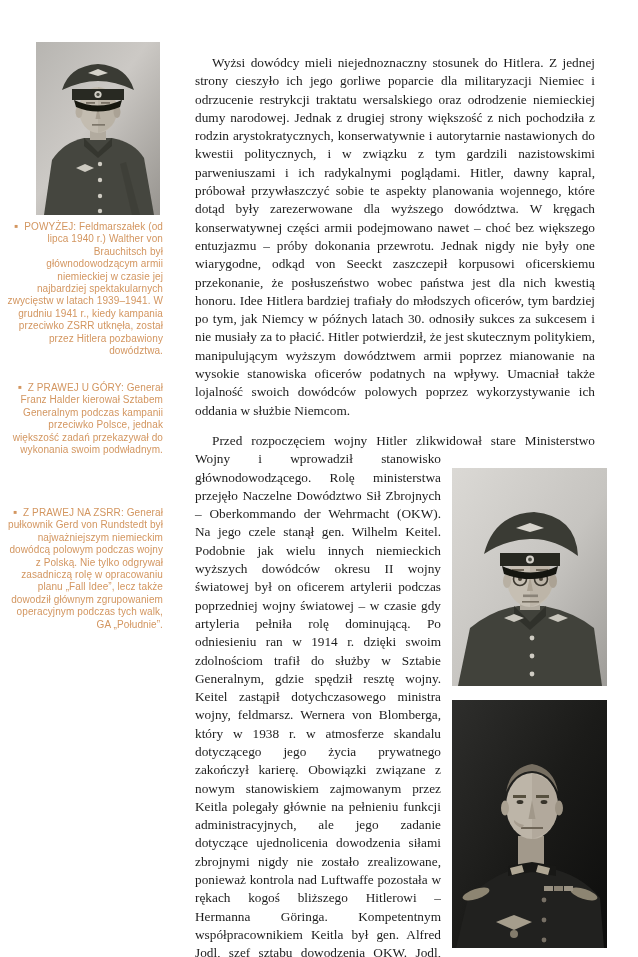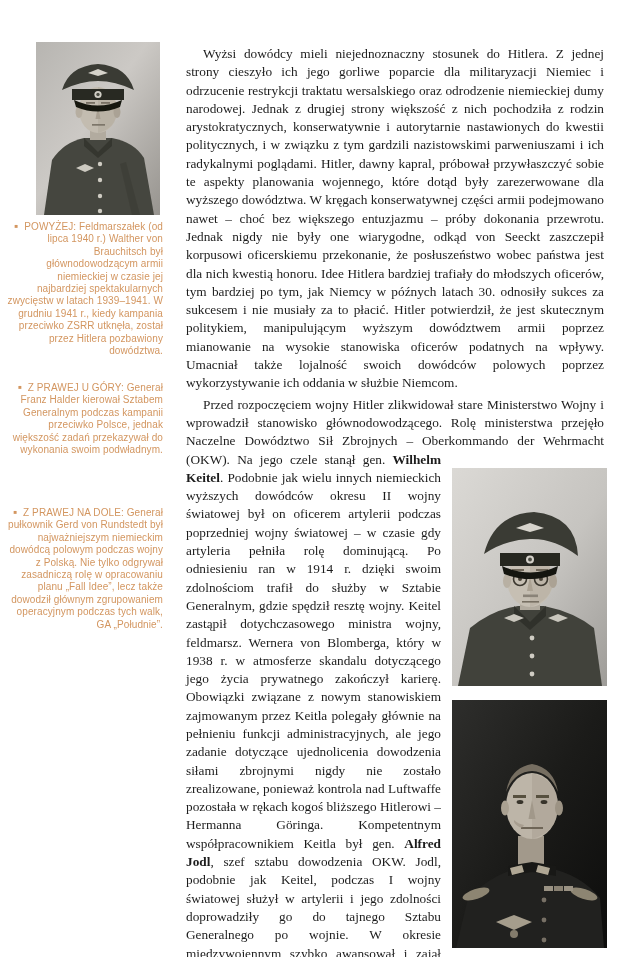--- a/index.html
+++ b/index.html
@@ -14,27 +14,27 @@
            font-family:"Liberation Sans", sans-serif;font-size:10px;line-height:12.4px;
            letter-spacing:0.1px;}
   .caption .cap-bullet{font-size:6px;vertical-align:2px;margin-right:3px;}
   .cap-1{top:220px;}
   .cap-2{top:381px;}
   .cap-3{top:506px;}
 
   
   .main{position:absolute;left:183px;top:42px;width:424px;
         font-size:13.3px;line-height:18.3px;text-align:justify;}
-  .main p{margin:3px;text-indent:17px;}
+  .main p{margin:12px;text-indent:17px;}
   .float-spacer{float:right;width:0;height:426px;}
   .photo-float{float:right;clear:right;width:155px;margin-left:11px;}
   .photo-mid{width:155px;height:218px;margin-bottom:14px;}
   .photo-bottom{width:155px;height:248px;}
   .photo-mid svg,.photo-bottom svg{display:block;width:100%;height:100%;}
-  b{font-weight:bold;}
+  b{font-weight:normal;}
 </style>
 </head>
 <body>
 
 <div class="page">
 
   <div class="photo-top">
     <svg viewBox="0 0 124 173" xmlns="http://www.w3.org/2000/svg">
       <defs>
         <linearGradient id="bg1" x1="0" y1="0" x2="1" y2="1">
@@ -79,21 +79,21 @@
   </div>
 
   <div class="caption cap-2" style="color: rgb(211, 150, 96);">
     <span class="cap-bullet">■</span>
     <span class="cap-label">Z PRAWEJ U GÓRY:</span>
     <span>Generał Franz Halder kierował Sztabem Generalnym podczas kampanii przeciwko Polsce, jednak większość zadań przekazywał do wykonania swoim podwładnym.</span>
   </div>
 
   <div class="caption cap-3" style="color: rgb(211, 150, 96);">
     <span class="cap-bullet">■</span>
-    <span class="cap-label">Z PRAWEJ NA DOLE:</span>
+    <span class="cap-label">Z PRAWEJ NA ZSRR:</span>
     <span>Generał pułkownik Gerd von Rundstedt był najważniejszym niemieckim dowódcą polowym podczas wojny z Polską. Nie tylko odgrywał zasadniczą rolę w opracowaniu planu „Fall Idee”, lecz także dowodził głównym zgrupowaniem operacyjnym podczas tych walk, GA „Południe”.</span>
   </div>
 
   <div class="main">
     <div class="float-spacer"></div>
     <div class="photo-float">
 
       <div class="photo-mid">
         <svg viewBox="0 0 155 218" xmlns="http://www.w3.org/2000/svg">
           <defs>

